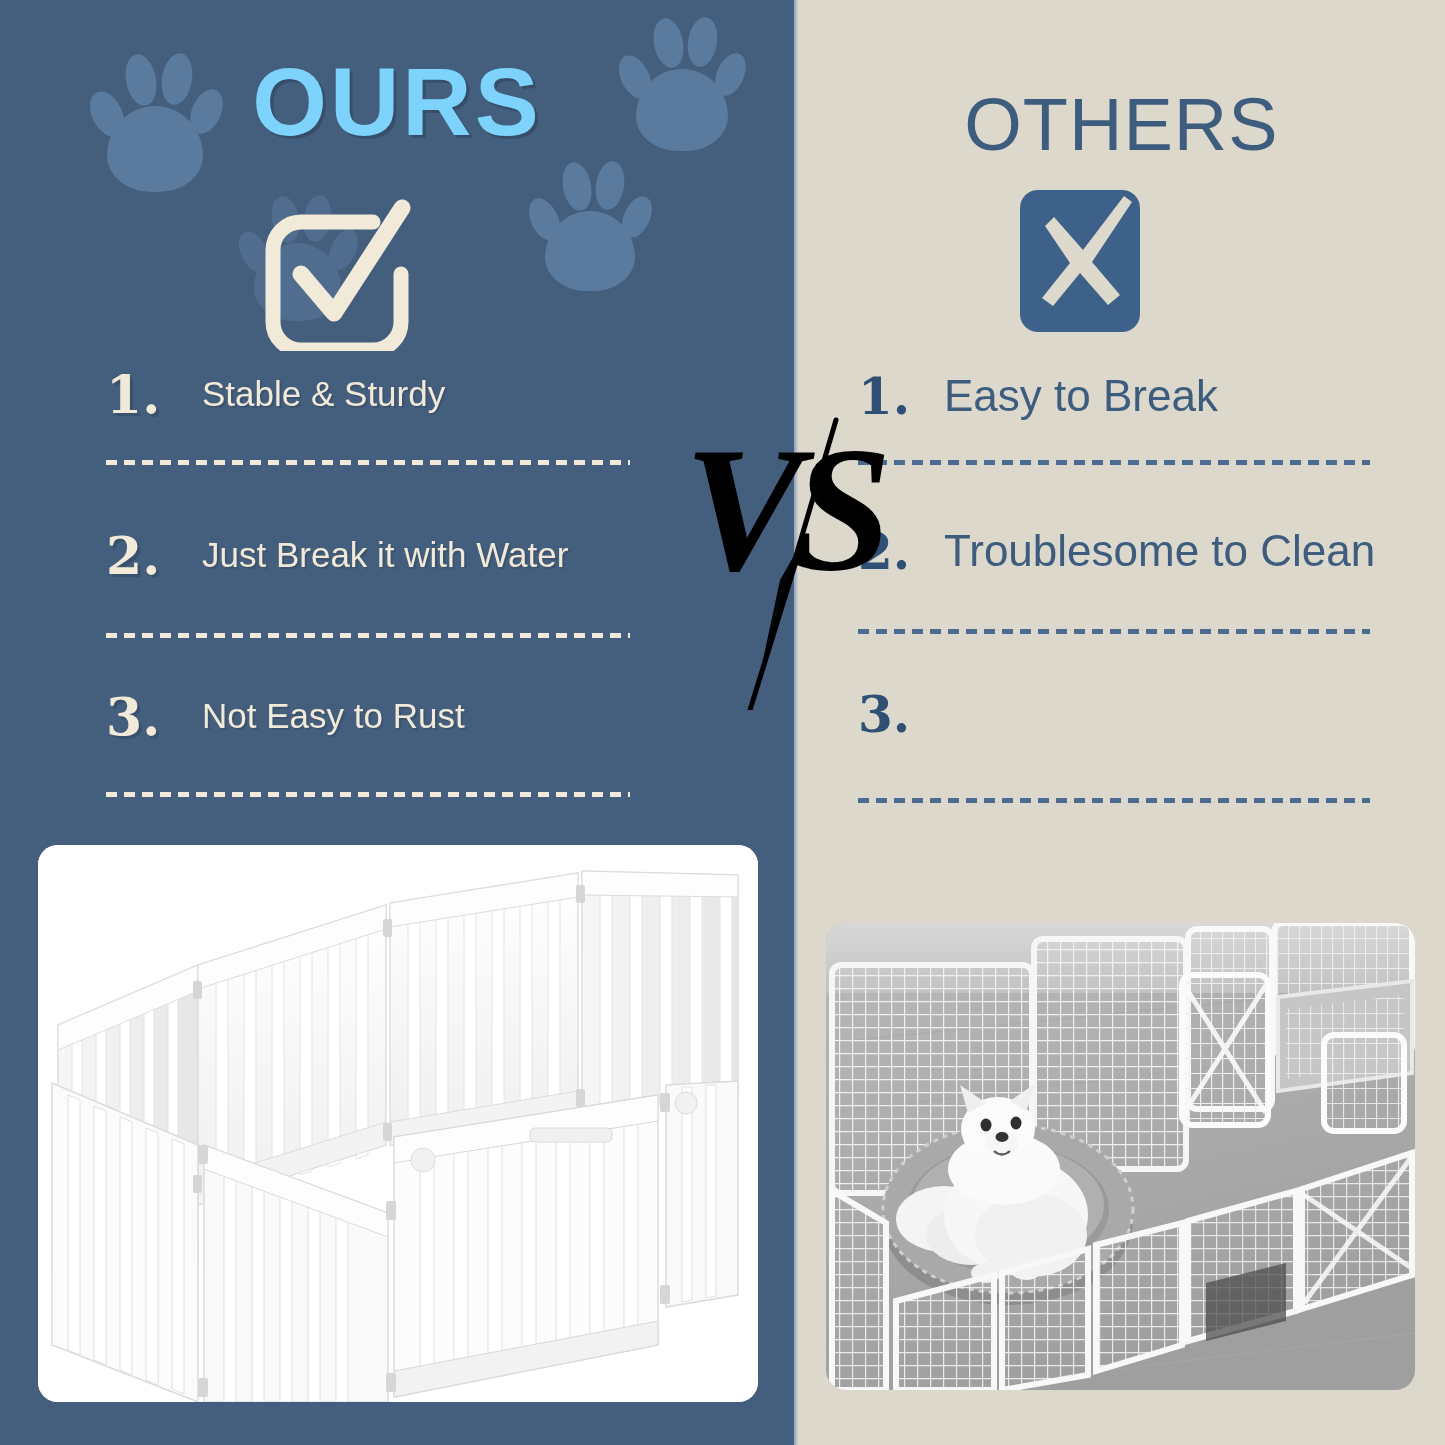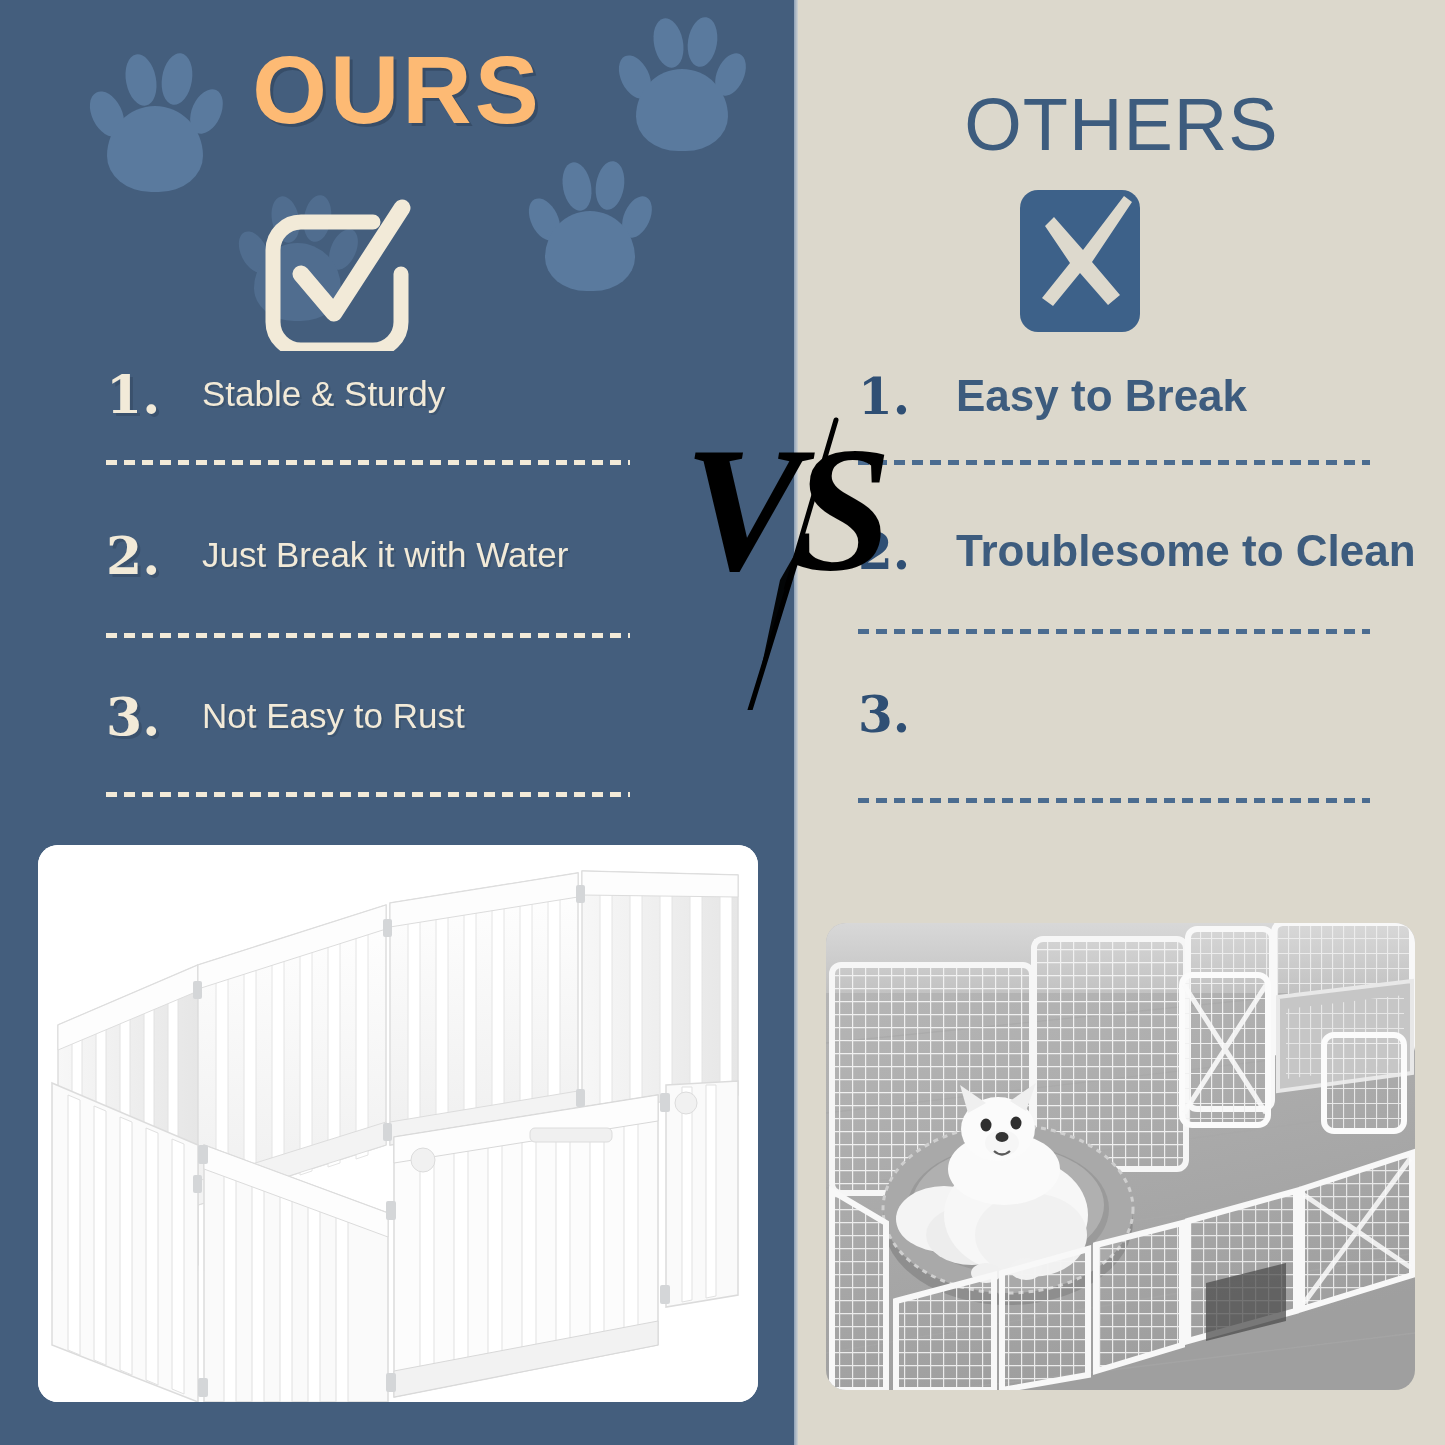--- a/index.html
+++ b/index.html
@@ -31,24 +31,24 @@
   
   .paw{position:absolute;opacity:1;}
   .paw .pad{
     position:absolute;background:#5a7a9e;
     border-radius:50% 50% 46% 46% / 58% 58% 42% 42%;
   }
   .paw .toe{position:absolute;background:#5a7a9e;border-radius:50%;}
 
   
   .title-ours{
-    position:absolute;left:0;top:42px;width:794px;
+    position:absolute;left:0;top:54px;width:794px;
     text-align:center;
     font-size:96px;font-weight:bold;letter-spacing:3px;
-    color:#fdba74;
+    color:#7dd3fc;
     text-shadow:3px 3px 0 rgba(40,58,80,.45);
     line-height:1;
   }
   .title-others{
     position:absolute;left:0;top:88px;width:647px;
     text-align:center;
     font-size:74px;font-weight:normal;letter-spacing:1px;
     color:#3d5c7e;
     line-height:1;
   }
@@ -81,23 +81,22 @@
   .list-left .txt{
     font-size:35px;color:#f2ead8;font-weight:normal;
     text-shadow:2px 2px 0 rgba(40,58,80,.30);
     line-height:1.12;
   }
   
   .list-right .num{
     width:86px;font-size:50px;color:#2f4f74;
   }
   .list-right .txt{
-    font-size:44px;color:#3d5c7e;font-weight:bold;
+    font-size:44px;color:#3d5c7e;font-weight:normal;
     line-height:1.12;
-    margin-left:12px;
   }
 
   .dash-left{
     height:5px;margin:0;
     background-image:repeating-linear-gradient(to right,
       #f2ead8 0,#f2ead8 11px,transparent 11px,transparent 18px);
   }
   .dash-right{
     height:5px;margin:0;
     background-image:repeating-linear-gradient(to right,

